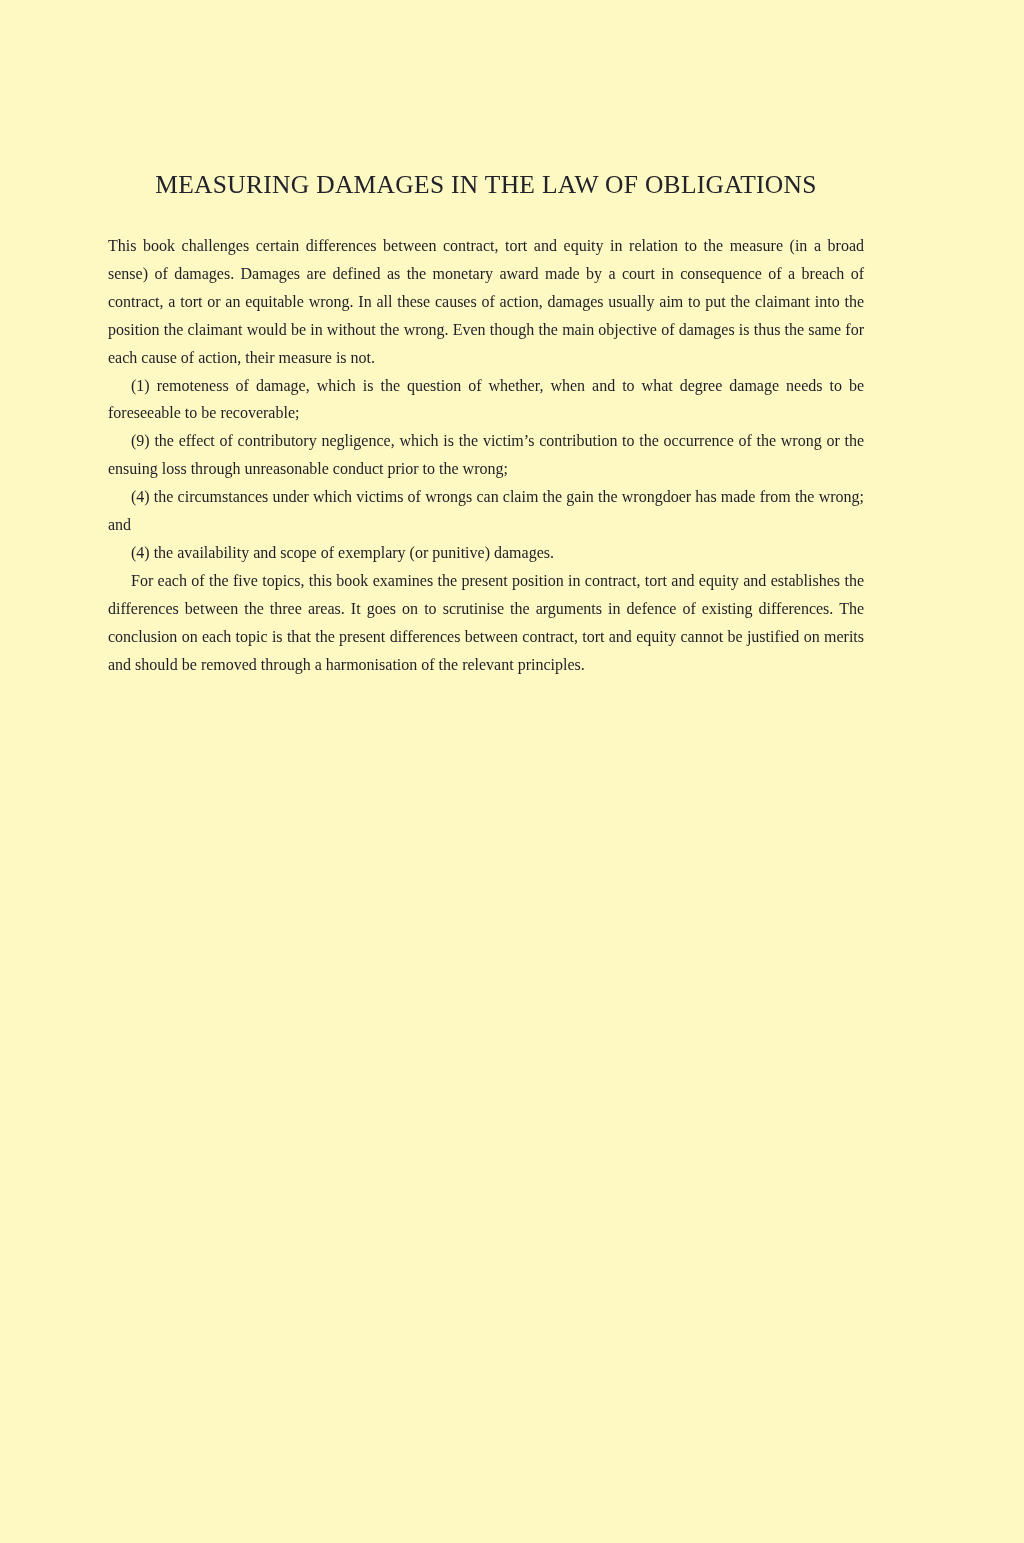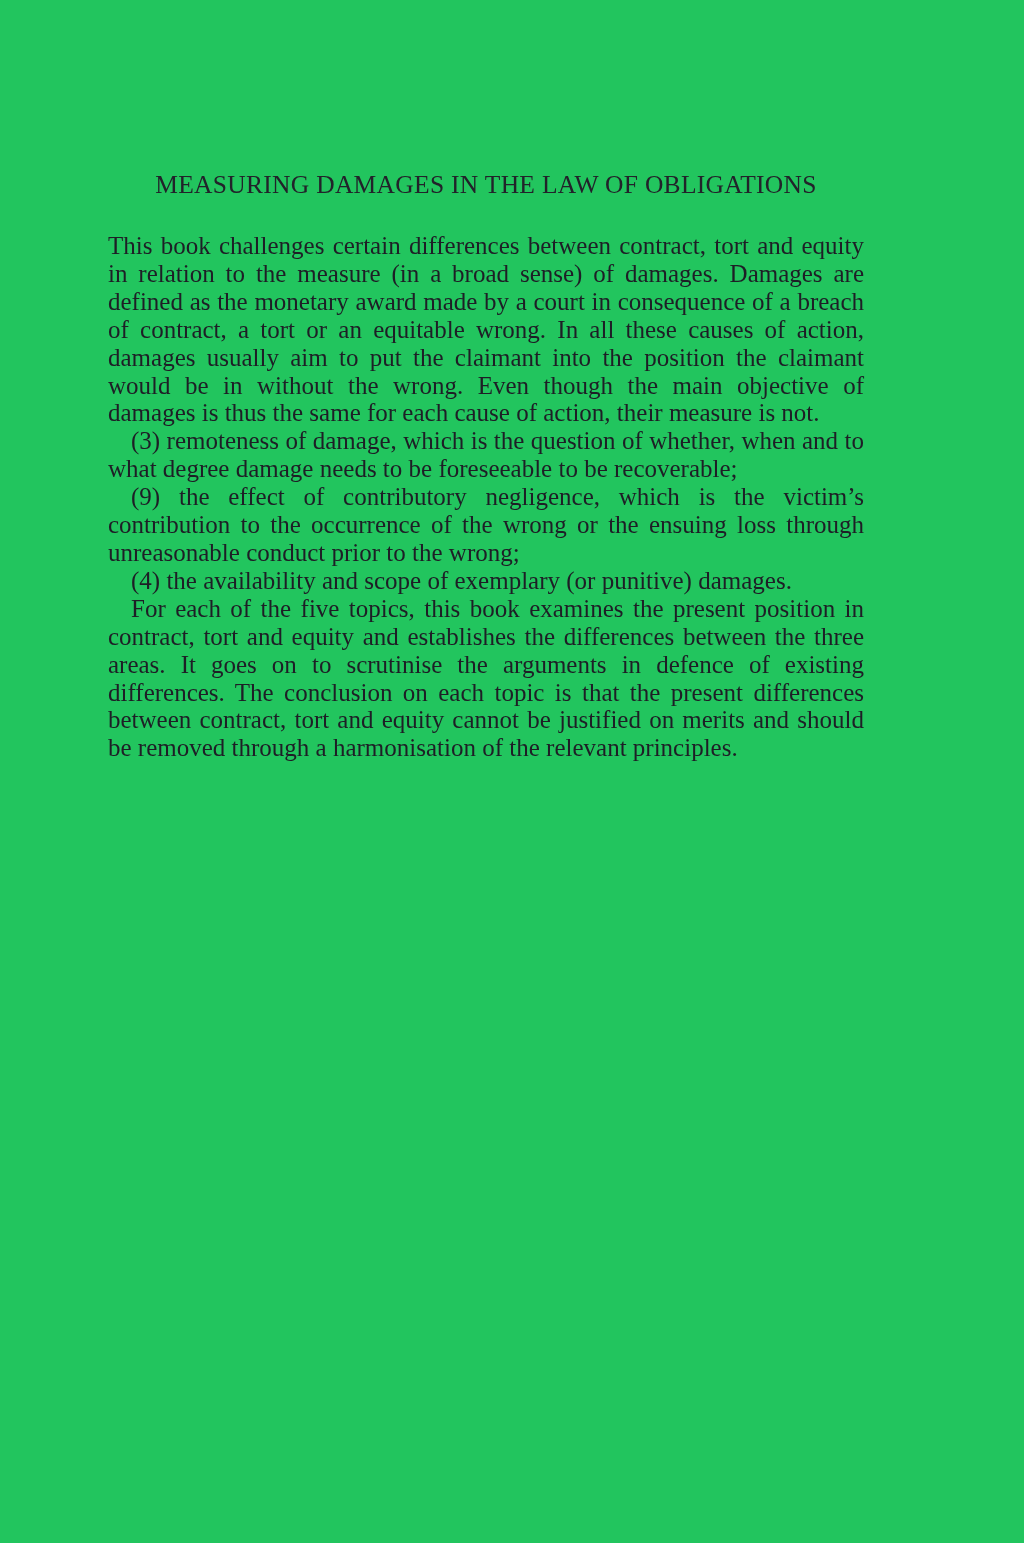--- a/index.html
+++ b/index.html
@@ -5,21 +5,21 @@
   html, body {
     margin: 0;
     padding: 0;
     background: #ffffff;
   }
 
   .page {
     position: relative;
     width: 1024px;
     height: 1543px;
-    background: #22c55e;
+    background: #fef9c3;
     margin: 0 auto;
     overflow: hidden;
     font-family: "Liberation Serif", "DejaVu Serif", serif;
     color: #1c1c22;
   }
 
   .content {
     position: absolute;
     left: 108px;
     top: 168px;
@@ -32,21 +32,21 @@
     text-align: center;
     letter-spacing: 0.3px;
     font-weight: normal;
     color: #22222a;
     margin: 0 0 30px 0;
     white-space: nowrap;
   }
 
   .body-text p {
     margin: 0;
-    font-size: 25px;
+    font-size: 16px;
     line-height: 27.9px;
     text-align: justify;
     text-justify: inter-word;
     color: #1e1e26;
     hyphens: none;
   }
 
   .body-text p.indent {
     text-indent: 23px;
   }
@@ -58,20 +58,21 @@
 </head>
 <body>
 
 <div class="page">
   <div class="content">
 
     <h1 class="page-title">MEASURING DAMAGES IN THE LAW OF OBLIGATIONS</h1>
 
     <div class="body-text">
       <p class="noindent">This book challenges certain differences between contract, tort and equity in relation to the measure (in a broad sense) of damages. Damages are defined as the monetary award made by a court in consequence of a breach of contract, a tort or an equitable wrong. In all these causes of action, damages usually aim to put the claimant into the position the claimant would be in without the wrong. Even though the main objective of damages is thus the same for each cause of action, their measure is not.</p>
-      <p class="indent">(3) remoteness of damage, which is the question of whether, when and to what degree damage needs to be foreseeable to be recoverable;</p>
+      <p class="indent">(1) remoteness of damage, which is the question of whether, when and to what degree damage needs to be foreseeable to be recoverable;</p>
       <p class="indent">(9) the effect of contributory negligence, which is the victim’s contribution to the occurrence of the wrong or the ensuing loss through unreasonable conduct prior to the wrong;</p>
+      <p class="indent">(4) the circumstances under which victims of wrongs can claim the gain the wrongdoer has made from the wrong; and</p>
       <p class="indent">(4) the availability and scope of exemplary (or punitive) damages.</p>
       <p class="indent">For each of the five topics, this book examines the present position in contract, tort and equity and establishes the differences between the three areas. It goes on to scrutinise the arguments in defence of existing differences. The conclusion on each topic is that the present differences between contract, tort and equity cannot be justified on merits and should be removed through a harmonisation of the relevant principles.</p>
     </div>
 
   </div>
 </div>
 
 </body></html>

